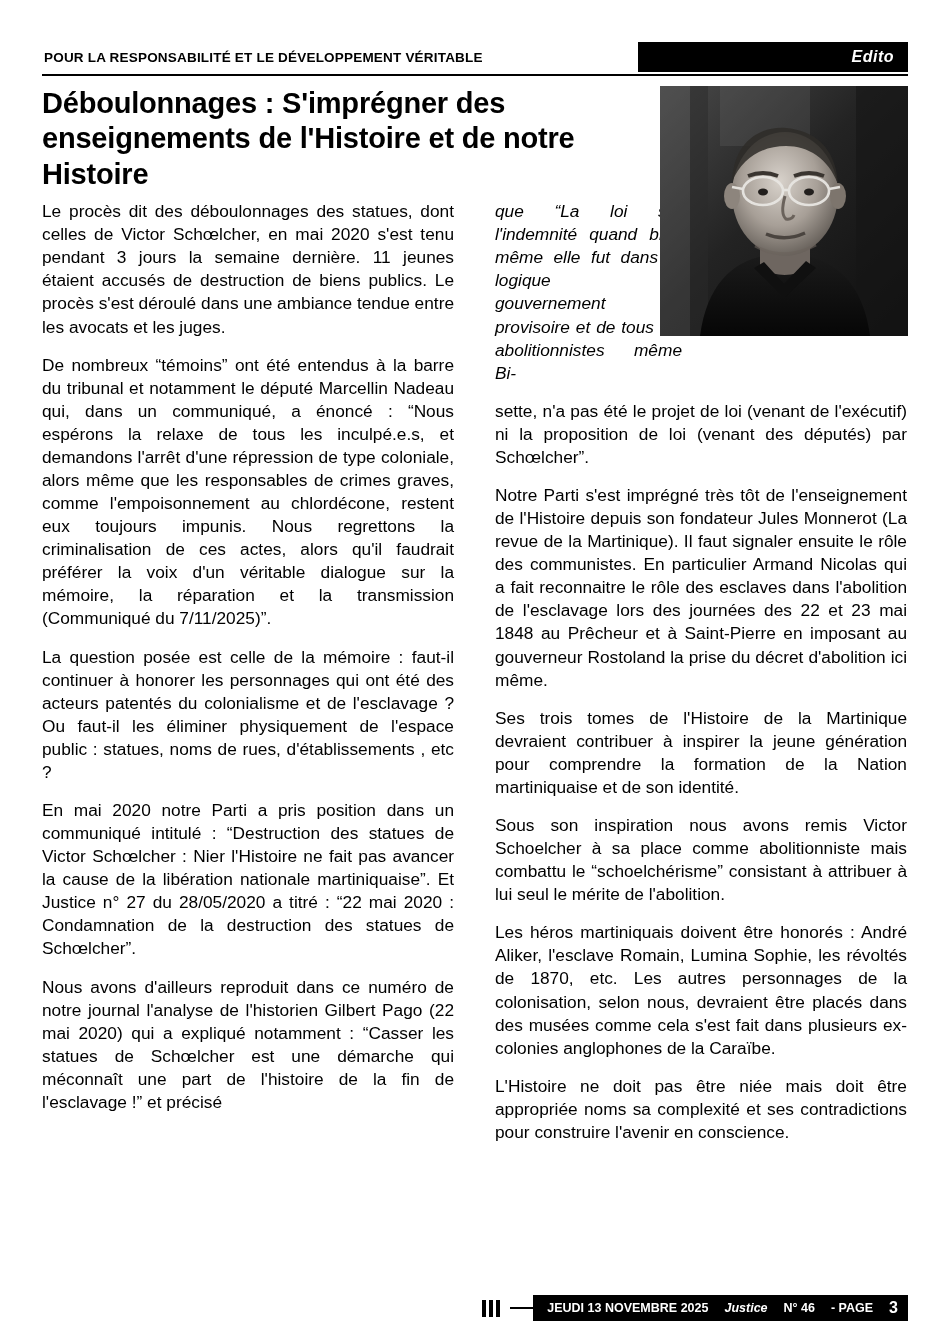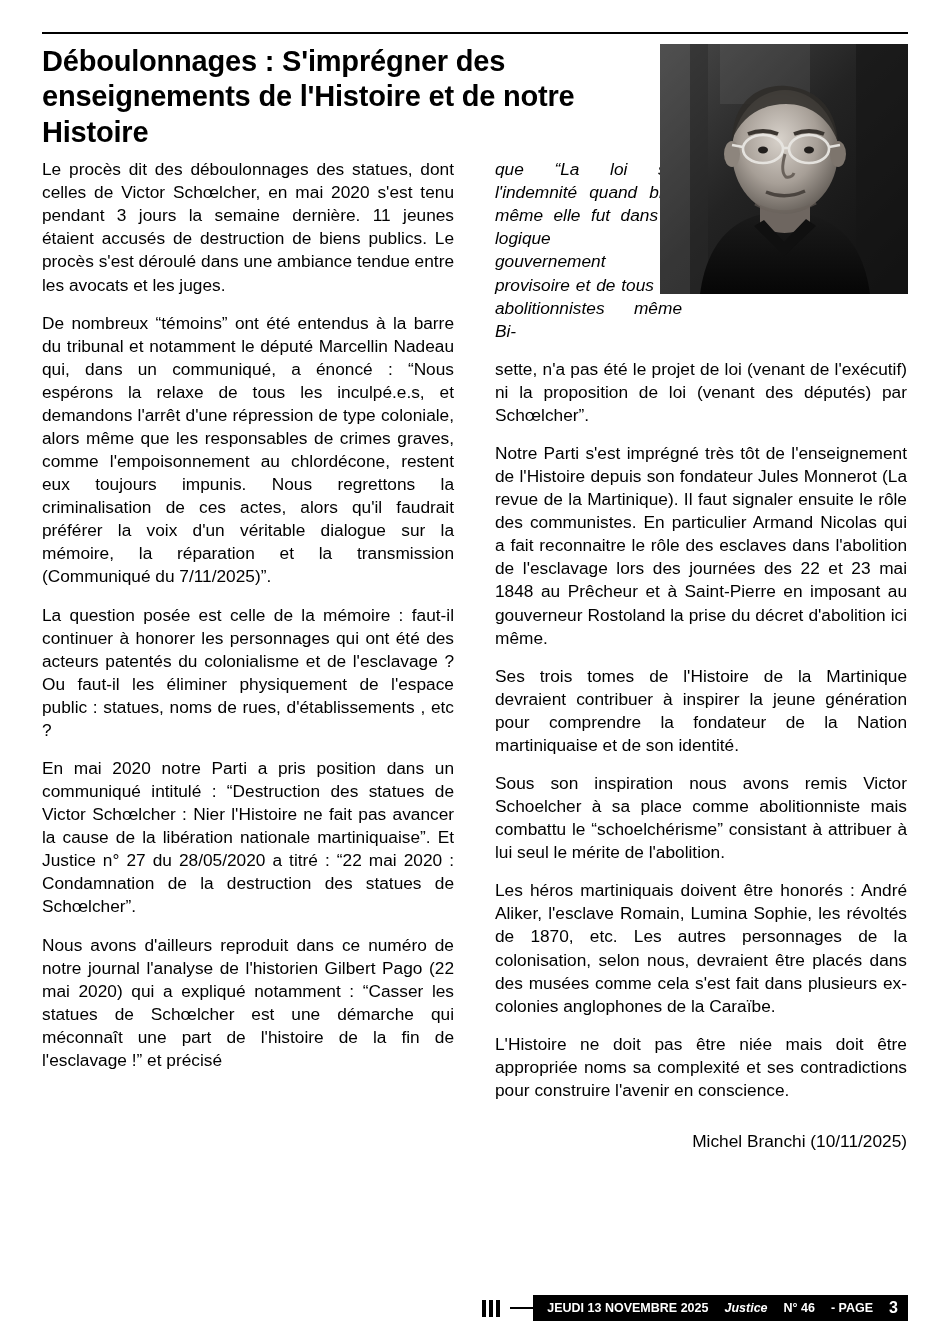--- a/index.html
+++ b/index.html
@@ -152,20 +152,24 @@
   }
   .footer-black .ital2 { font-style: italic; }
   .footer-black .pagenum { font-size: 16px; }
   .footer-left-spacer { width: 440px; }
 </style>
 </head>
 <body>
 
 <div class="page">
 
+  <div class="masthead">
+    <div class="masthead-left">POUR LA RESPONSABILITÉ ET LE DÉVELOPPEMENT VÉRITABLE</div>
+    <div class="masthead-right">Edito</div>
+  </div>
   <div class="rule-top"></div>
 
   <div class="headline-wrap">
     <div class="headline">Déboulonnages : S'imprégner des enseignements de l'Histoire et de notre Histoire</div>
 
     <div class="photo">
       <svg width="248" height="250" viewBox="0 0 248 250">
         <defs>
           <linearGradient id="bgGrad" x1="0" y1="0" x2="1" y2="1">
             <stop offset="0%" stop-color="#4a4a4a"></stop>
@@ -232,25 +236,24 @@
       <p>De nombreux “témoins” ont été entendus à la barre du tribunal et notamment le député Marcellin Nadeau qui, dans un communiqué, a énoncé : “Nous espérons la relaxe de tous les inculpé.e.s, et demandons l'arrêt d'une répression de type coloniale, alors même que les responsables de crimes graves, comme l'empoisonnement au chlordécone, restent eux toujours impunis. Nous regrettons la criminalisation de ces actes, alors qu'il faudrait préférer la voix d'un véritable dialogue sur la mémoire, la réparation et la transmission (Communiqué du 7/11/2025)”.</p>
       <p>La question posée est celle de la mémoire : faut-il continuer à honorer les personnages qui ont été des acteurs patentés du colonialisme et de l'esclavage ? Ou faut-il les éliminer physiquement de l'espace public : statues, noms de rues, d'établissements , etc ?</p>
       <p>En mai 2020 notre Parti a pris position dans un communiqué intitulé : “Destruction des statues de Victor Schœlcher : Nier l'Histoire ne fait pas avancer la cause de la libération nationale martiniquaise”. Et Justice n° 27 du 28/05/2020 a titré : “22 mai 2020 : Condamnation de la destruction des statues de Schœlcher”.</p>
       <p>Nous avons d'ailleurs reproduit dans ce numéro de notre journal l'analyse de l'historien Gilbert Pago (22 mai 2020)  qui a expliqué notamment : “Casser les statues de Schœlcher est une démarche qui méconnaît une part de l'histoire de la fin de l'esclavage !” et précisé</p>
     </div>
 
     <div class="col right">
       <p class="narrow ital">que “La loi sur l'indemnité quand bien même elle fut dans la logique du gouvernement provisoire et de tous les abolitionnistes même Bi-</p>
       <p>sette, n'a pas été le projet de loi (venant de l'exécutif) ni la proposition de loi (venant des députés) par Schœlcher”.</p>
       <p>Notre Parti s'est imprégné très tôt de l'enseignement de l'Histoire depuis son fondateur Jules Monnerot (La revue de la Martinique). Il faut signaler ensuite le rôle des communistes. En particulier Armand Nicolas qui a fait reconnaitre le rôle des esclaves dans l'abolition de l'esclavage lors des journées des 22 et 23 mai 1848 au Prêcheur et à Saint-Pierre en imposant au gouverneur Rostoland la prise du décret d'abolition ici même.</p>
-      <p>Ses trois tomes de l'Histoire de la Martinique devraient contribuer à inspirer la jeune génération pour comprendre la fondateur de la Nation martiniquaise et de son identité.</p>
+      <p>Ses trois tomes de l'Histoire de la Martinique devraient contribuer à inspirer la jeune génération pour comprendre la formation de la Nation martiniquaise et de son identité.</p>
       <p>Sous son inspiration nous avons remis Victor Schoelcher à sa place comme abolitionniste mais combattu le “schoelchérisme” consistant à  attribuer à lui seul le mérite de l'abolition.</p>
       <p>Les héros martiniquais doivent être honorés : André Aliker, l'esclave Romain, Lumina Sophie, les révoltés de 1870, etc. Les autres personnages de la colonisation, selon nous, devraient être placés dans des musées comme cela s'est fait dans plusieurs ex-colonies anglophones de la Caraïbe.</p>
       <p>L'Histoire ne doit pas être niée mais doit être appropriée noms sa complexité et ses contradictions pour construire l'avenir en conscience.</p>
-      <div class="signature">Michel Branchi (10/11/2025)</div>
     </div>
   </div>
 
   <div class="footer">
     <div class="footer-left-spacer"></div>
     <div class="bars">
       <span></span>
         <span></span>
         <span></span>
     </div>

